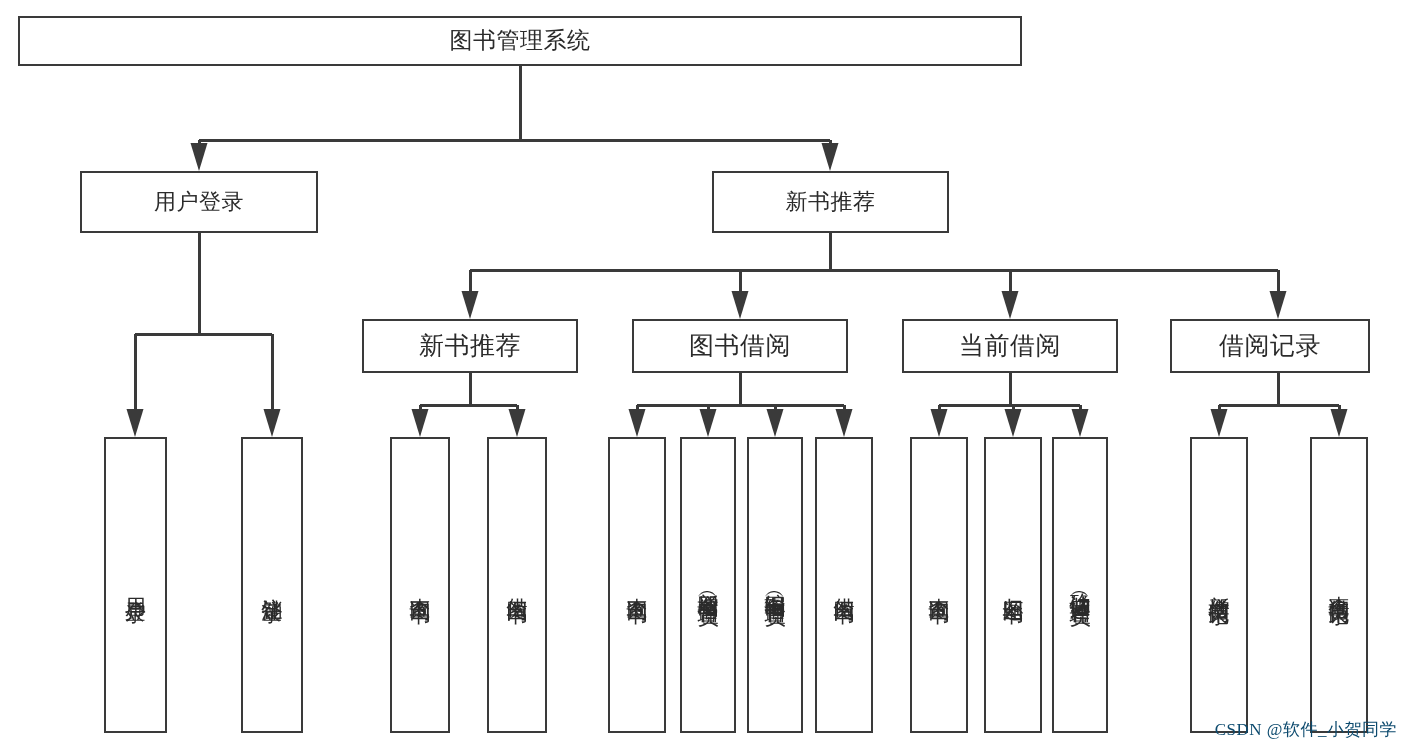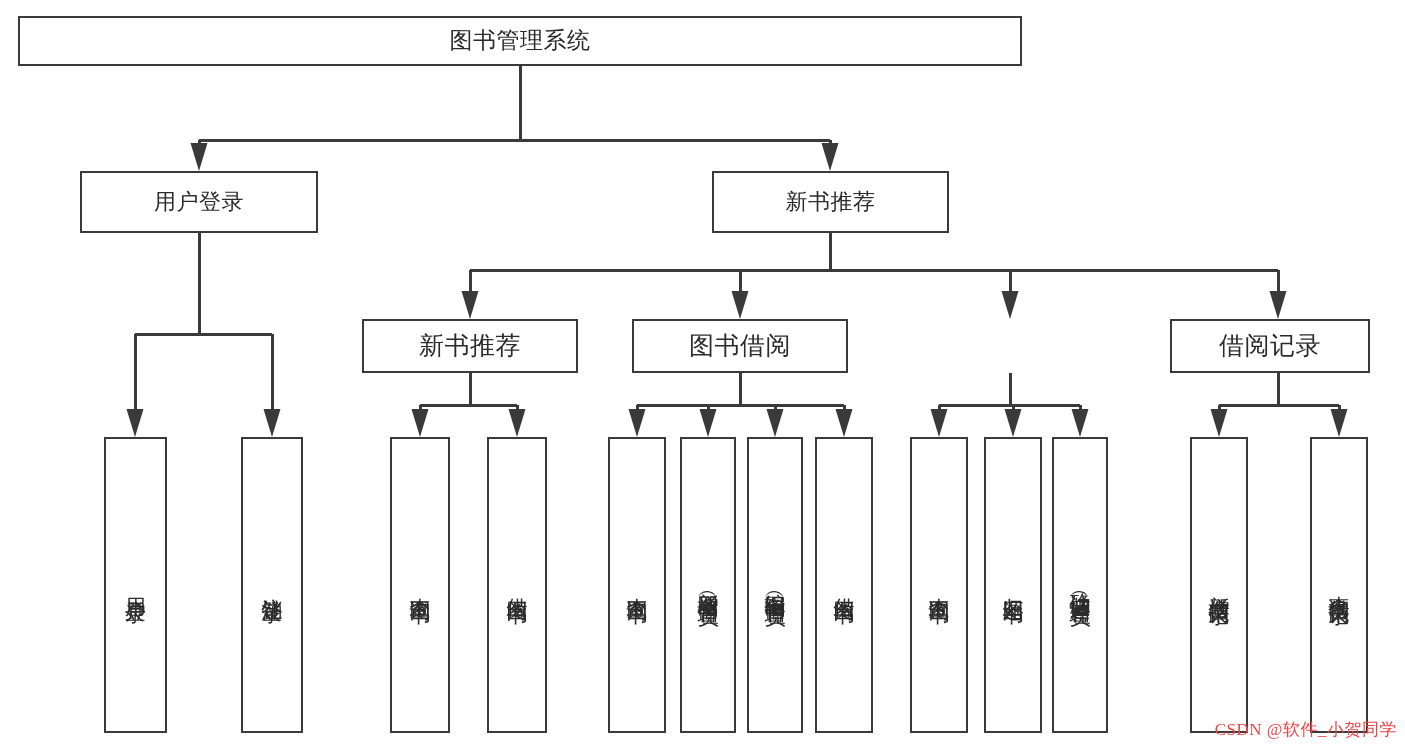--- a/index.html
+++ b/index.html
@@ -61,21 +61,21 @@
     font-size: 21px;
     line-height: 1.05;
     letter-spacing: 2px;
     max-height: 100%;
   }
   #watermark {
     position: absolute;
     right: 8px;
     bottom: 6px;
     font-size: 17px;
-    color: #ef4444;
+    color: #0c4a6e;
     white-space: nowrap;
     letter-spacing: 0.5px;
   }
 </style>
 </head>
 <body>
 
 <div id="diagram-root">
 
   <svg id="edge-layer" viewBox="0 0 1405 747" xmlns="http://www.w3.org/2000/svg" aria-hidden="true">
@@ -143,20 +143,23 @@
   <div class="node level-1" style="left: 712px; top: 171px; width: 237px; height: 62px;">
     <span class="node-label">新书推荐</span>
   </div>
 
   <div class="node level-2" style="left: 362px; top: 319px; width: 216px; height: 54px;">
     <span class="node-label">新书推荐</span>
   </div>
   <div class="node level-2" style="left: 632px; top: 319px; width: 216px; height: 54px; align-items: center;">
     <span class="node-label">图书借阅</span>
   </div>
+  <div class="node level-2" style="left: 902px; top: 319px; width: 216px; height: 54px;">
+    <span class="node-label">当前借阅</span>
+  </div>
   <div class="node level-2" style="left: 1170px; top: 319px; width: 200px; height: 54px;">
     <span class="node-label">借阅记录</span>
   </div>
 
   <div class="node leaf" style="left: 104px; top: 437px; width: 63px; height: 296px;">
     <span class="node-label">用户登录</span>
   </div>
   <div class="node leaf" style="left: 241px; top: 437px; width: 62px; height: 296px;">
     <span class="node-label">注销登录</span>
   </div>

